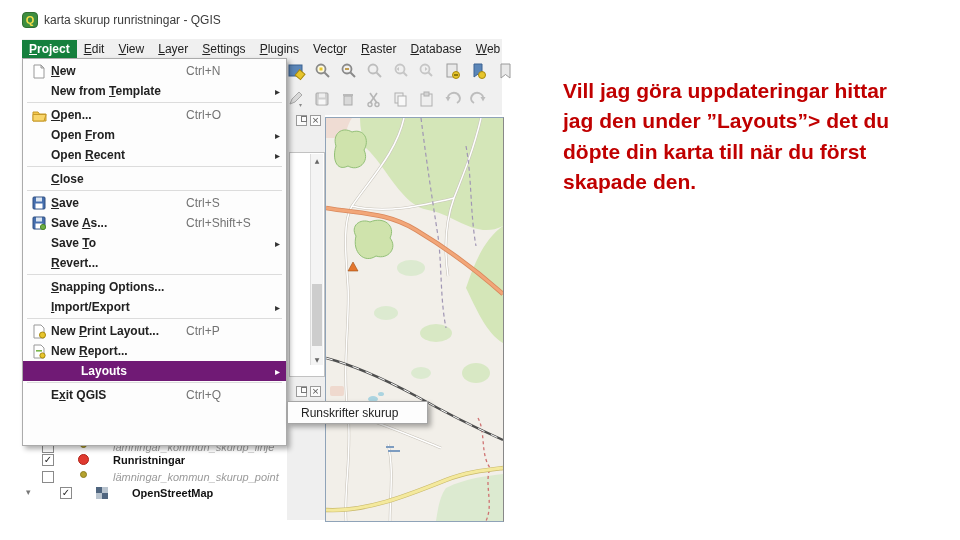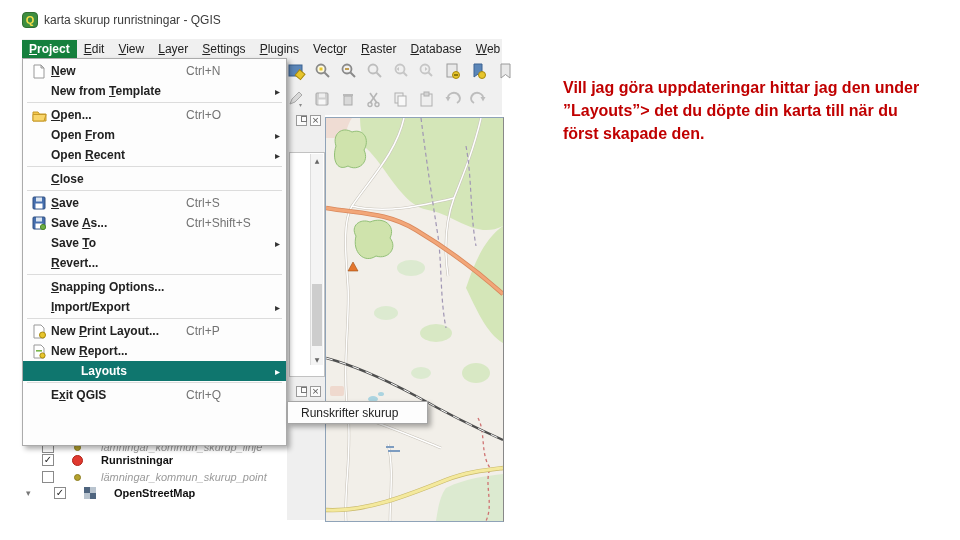--- a/index.html
+++ b/index.html
@@ -38,48 +38,48 @@
           font-family:"DejaVu Sans",sans-serif;}
   .sthumb{position:absolute;left:1px;top:130px;width:10px;height:62px;background:#cdcdcd;}
 
   
   .map{left:325px;top:117px;width:177px;height:403px;border:1px solid #8fa3b8;border-right-color:#888;box-sizing:content-box;background:#f2efe9;}
 
   
   .dropdown{left:22px;top:58px;width:265px;height:388px;background:#fdfdfd;border:1px solid #ababab;box-sizing:border-box;
             box-shadow:3px 3px 5px rgba(0,0,0,.32);z-index:20;display:flex;flex-direction:column;padding:2px 0;font-size:12px;}
   .mi{height:20px;flex:0 0 20px;display:flex;align-items:center;padding:0 6px 0 4px;}
-  .mi.hl{background:#0f766e;color:#fff;padding-left:34px;}
+  .mi.hl{background:#701a75;color:#fff;padding-left:34px;}
   .mi.hl .mis,.mi.hl .mia{color:#fff;}
   .mic{width:24px;height:16px;display:flex;align-items:center;justify-content:center;flex:0 0 24px;}
   .mil{flex:1;white-space:nowrap;overflow:hidden;font-weight:bold;}
   .mis{width:82px;flex:0 0 82px;color:#737373;white-space:nowrap;}
   .mia{width:12px;flex:0 0 12px;text-align:right;color:#333;font-size:10px;font-family:"DejaVu Sans",sans-serif;}
   .msep{height:1px;flex:0 0 1px;background:#dcdcdc;margin:1px 4px 2px 4px;}
 
   
   .submenu{left:287px;top:401px;width:141px;height:23px;background:#fdfdfd;border:1px solid #a5a5a5;box-sizing:border-box;
            box-shadow:3px 3px 5px rgba(0,0,0,.32);z-index:25;display:flex;align-items:center;padding-left:13px;font-size:12px;}
 
   
   .layers{left:22px;top:436px;width:270px;height:84px;z-index:5;}
-  .lrow{position:absolute;display:flex;align-items:center;gap:18px;font-size:11px;}
+  .lrow{position:absolute;display:flex;gap:24px;font-size:11px;}
   .cb{width:12px;height:12px;border:1px solid #8a8a8a;background:#fff;box-sizing:border-box;display:flex;align-items:center;
       justify-content:center;font-size:10px;color:#222;line-height:1;font-family:"DejaVu Sans",sans-serif;}
   .sw-red{width:11px;height:11px;border-radius:50%;background:#e0392f;border:1px solid #b02318;box-sizing:border-box;}
   .sw-olive{width:7px;height:7px;border-radius:50%;background:#b5a22e;border:1px solid #8c7d1f;box-sizing:border-box;margin:0 2px;}
   .lbold{font-weight:bold;color:#111;}
   .ldim{color:#9a9a9a;font-style:italic;}
   .expander{color:#777;font-size:9px;width:10px;font-family:"DejaVu Sans",sans-serif;}
   .osm-icon{width:12px;height:12px;display:grid;grid-template-columns:6px 6px;grid-template-rows:6px 6px;}
   .osm-icon b:nth-child(1){background:#4f657f;} .osm-icon b:nth-child(2){background:#b9c4cf;}
   .osm-icon b:nth-child(3){background:#b9c4cf;} .osm-icon b:nth-child(4){background:#4f657f;}
 
   
-  .annotation{left:563px;top:76px;width:358px;font-size:16px;line-height:1.45;font-weight:bold;color:#c00000;}
+  .annotation{left:563px;top:76px;width:358px;font-size:21px;line-height:1.45;font-weight:bold;color:#c00000;}
 </style>
 </head>
 <body>
 
 <div class="abs titlebar">
   <span class="qgis-logo">
       <i>Q</i>
     </span>
   <span>karta skurup runristningar - QGIS</span>
 </div>

